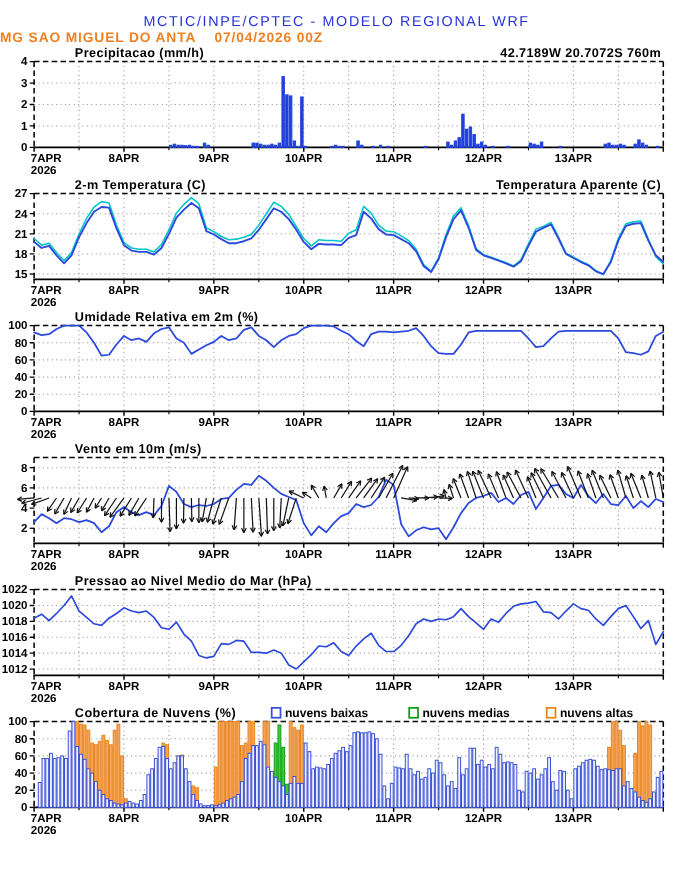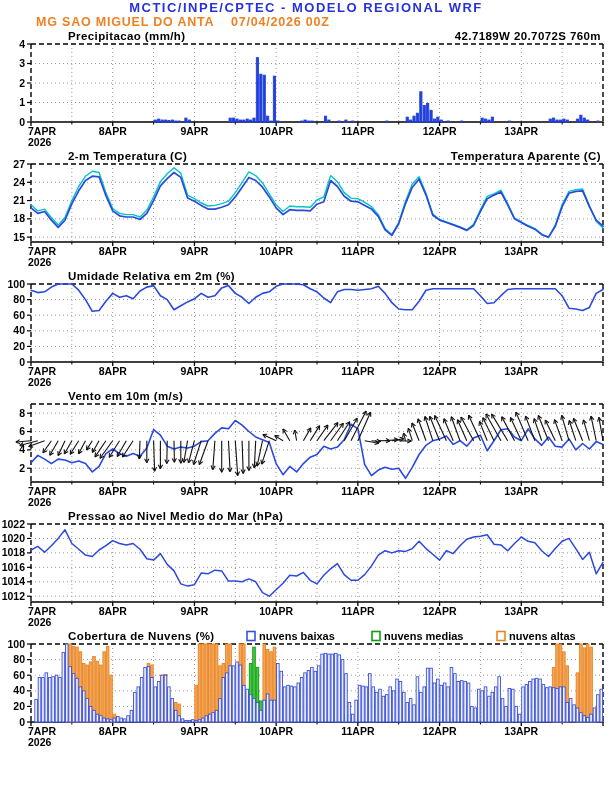--- a/index.html
+++ b/index.html
@@ -1,20 +1,20 @@
 <!DOCTYPE html>
 <html><head>
 <meta charset="utf-8">
 <style>
   html,body{margin:0;padding:0;background:#fff;}
   #page{width:612px;height:792px;background:#fff;overflow:hidden;
         font-family:"Liberation Sans",sans-serif;}
-  #hdr1{padding-top:0;text-align:center;font-size:13px;font-weight:bold;
+  #hdr1{padding-top:12px;text-align:center;font-size:13px;font-weight:normal;
         letter-spacing:1.5px;}
-  #hdr2{padding-left:36px;font-size:12.5px;font-weight:bold;letter-spacing:.8px;
+  #hdr2{font-size:12.5px;font-weight:bold;letter-spacing:.8px;
         white-space:pre;}
   svg{display:block;}
   svg text{font-family:"Liberation Sans",sans-serif;font-weight:bold;fill:#000;}
 </style>
 </head>
 <body>
 
 <div id="page">
   <div id="hdr1" style="color: rgb(38, 51, 217);">MCTIC/INPE/CPTEC - MODELO REGIONAL WRF</div>
   <div id="hdr2" style="color: rgb(239, 129, 35);">MG SAO MIGUEL DO ANTA    07/04/2026 00Z</div>

